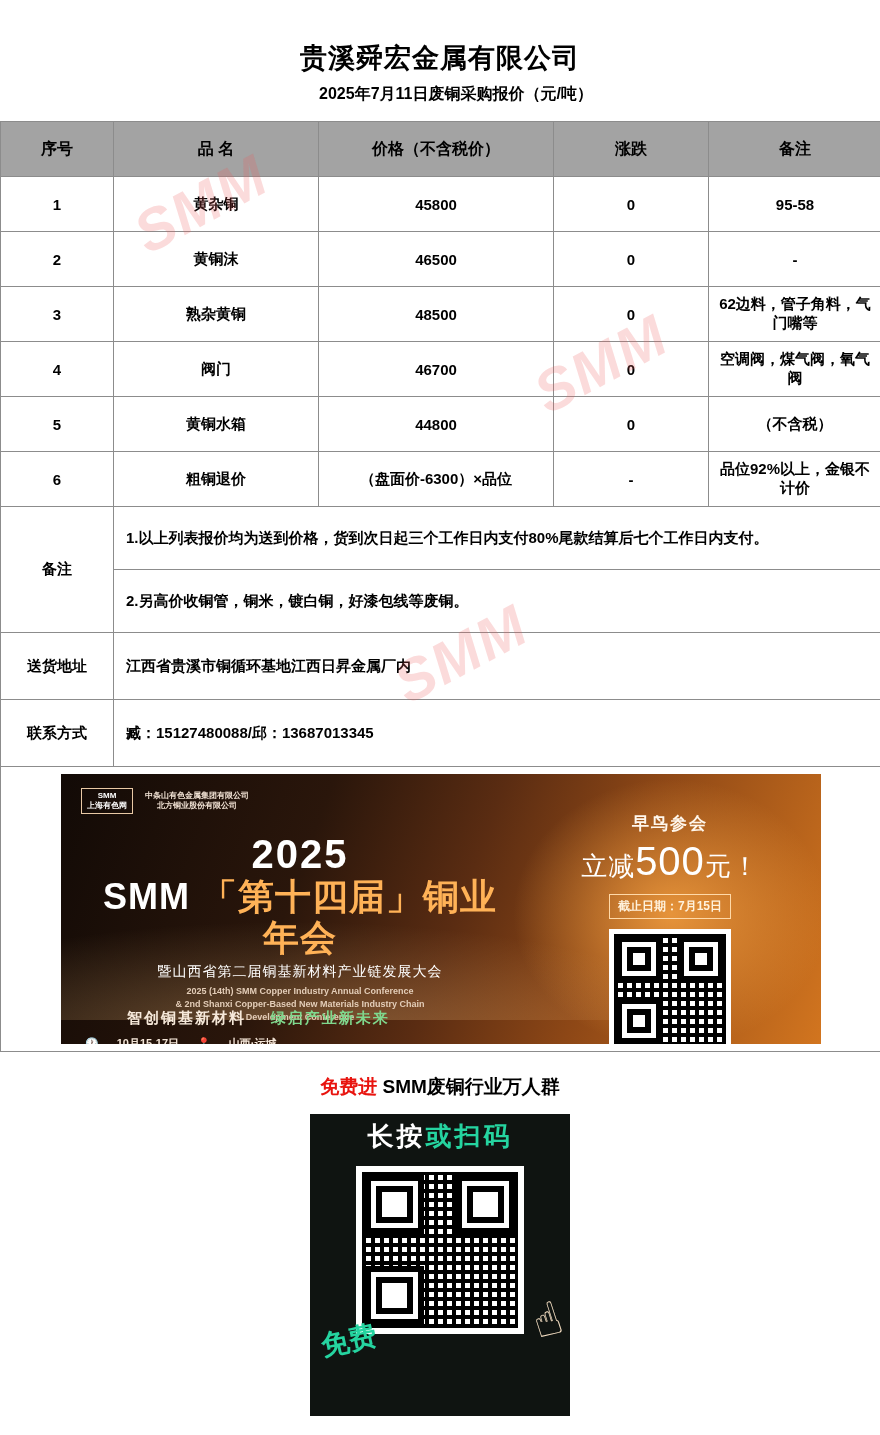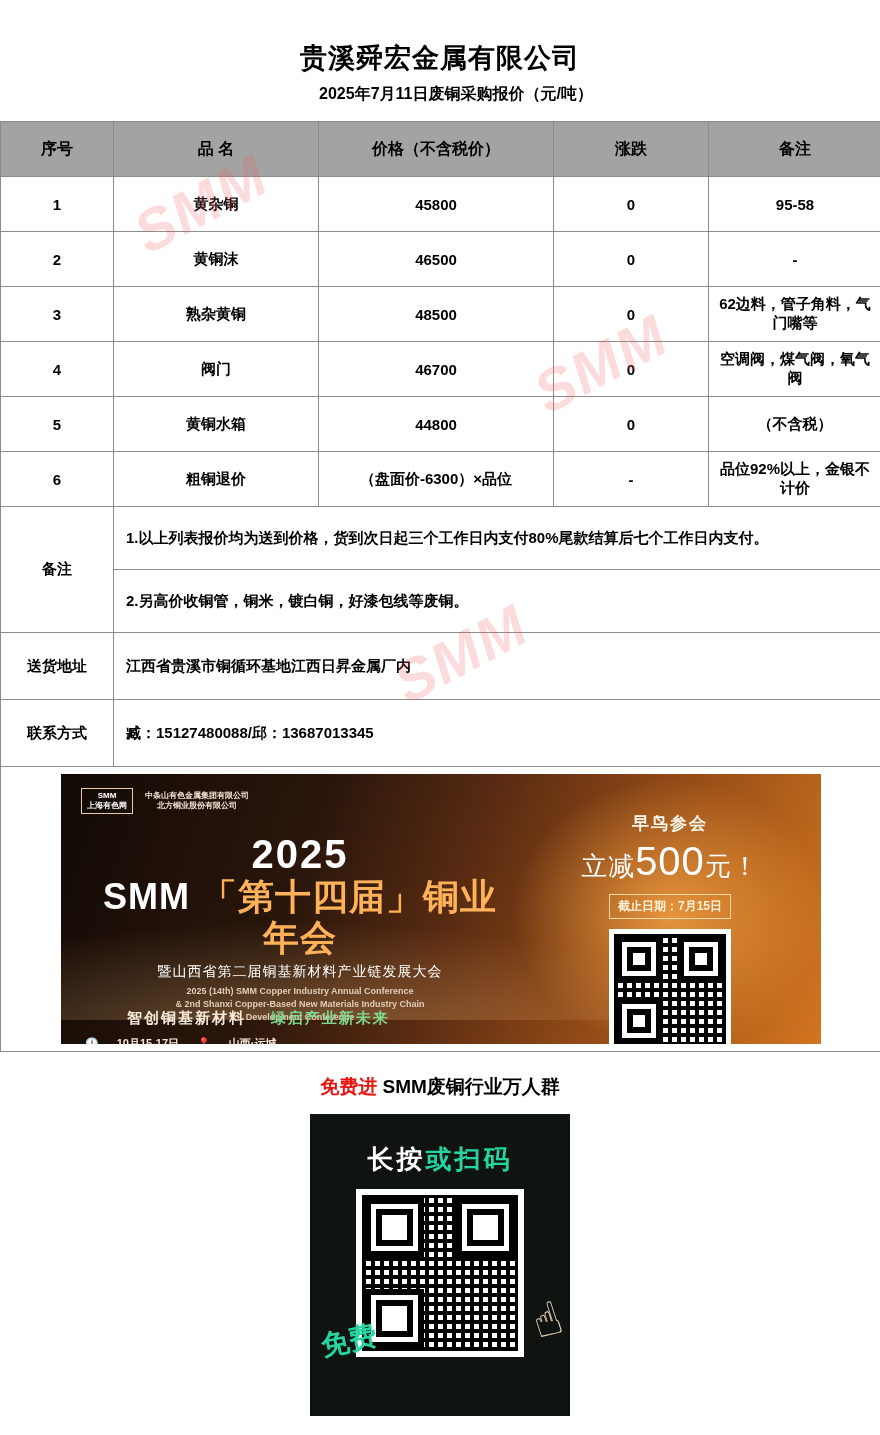--- a/index.html
+++ b/index.html
@@ -227,21 +227,21 @@
     border: 1px solid #0f1411;
     position: relative;
     color: #fff;
     overflow: hidden;
   }
   .qr-card .hdr {
     text-align: center;
     font-size: 26px;
     font-weight: bold;
     letter-spacing: 3px;
-    padding-top: 27px;
+    padding-top: 4px;
     color: #ffffff;
   }
   .qr-card .hdr .teal { color: #25d4a0; }
   .qr-white {
     width: 168px; height: 168px;
     background: #fff;
     margin: 12px auto 0;
     padding: 6px;
     box-sizing: border-box;
   }

